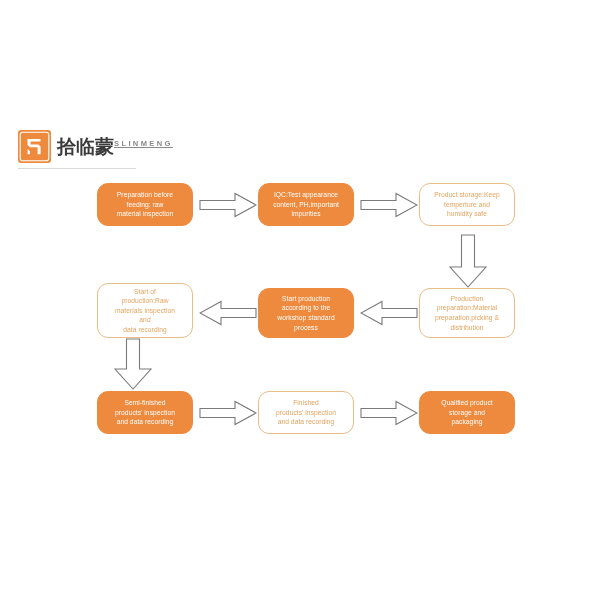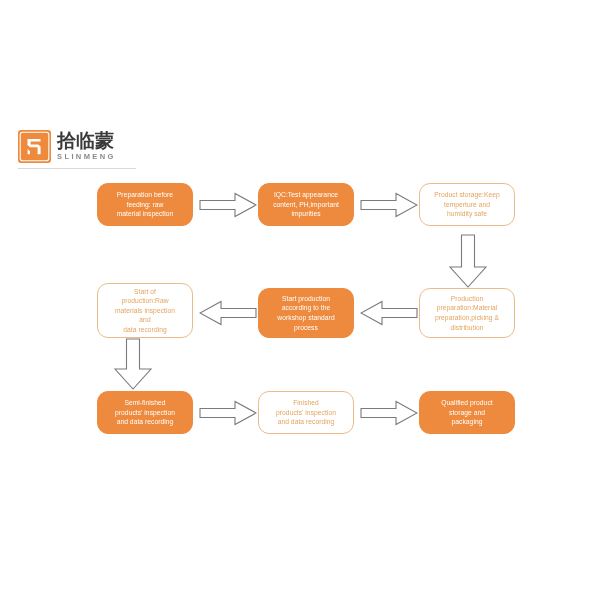--- a/index.html
+++ b/index.html
@@ -32,39 +32,40 @@
     width: 33px;
     height: 33px;
     background: #EE8A3D;
     border-radius: 3px;
     position: relative;
     flex: 0 0 auto;
   }
   #logo .mark svg { display:block; width:33px; height:33px; }
   #logo .wordmark {
     display: flex;
-    flex-direction: column;
+    flex-direction: row;
     justify-content: flex-end;
     line-height: 1;
   }
   #logo .cn {
     font-family: "DejaVu Sans", sans-serif;
     font-size: 19px;
     font-weight: bold;
     color: #3a3a3a;
     letter-spacing: 0px;
     white-space: nowrap;
   }
   #logo .en {
     font-size: 7.5px;
     font-weight: bold;
     color: #8a8a8a;
     letter-spacing: 2.4px;
     margin-top: 3px;
     white-space: nowrap;
+    text-decoration: underline;
   }
   #logo .rule {
     position: absolute;
     left: 0;
     bottom: -1px;
     width: 118px;
     height: 1px;
     background: #d9d9d9;
   }
 

